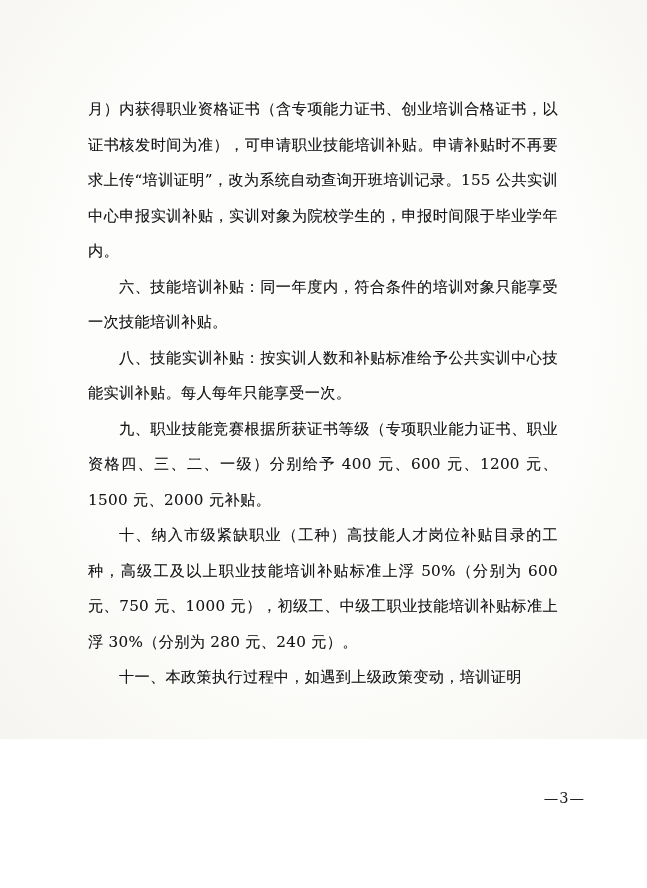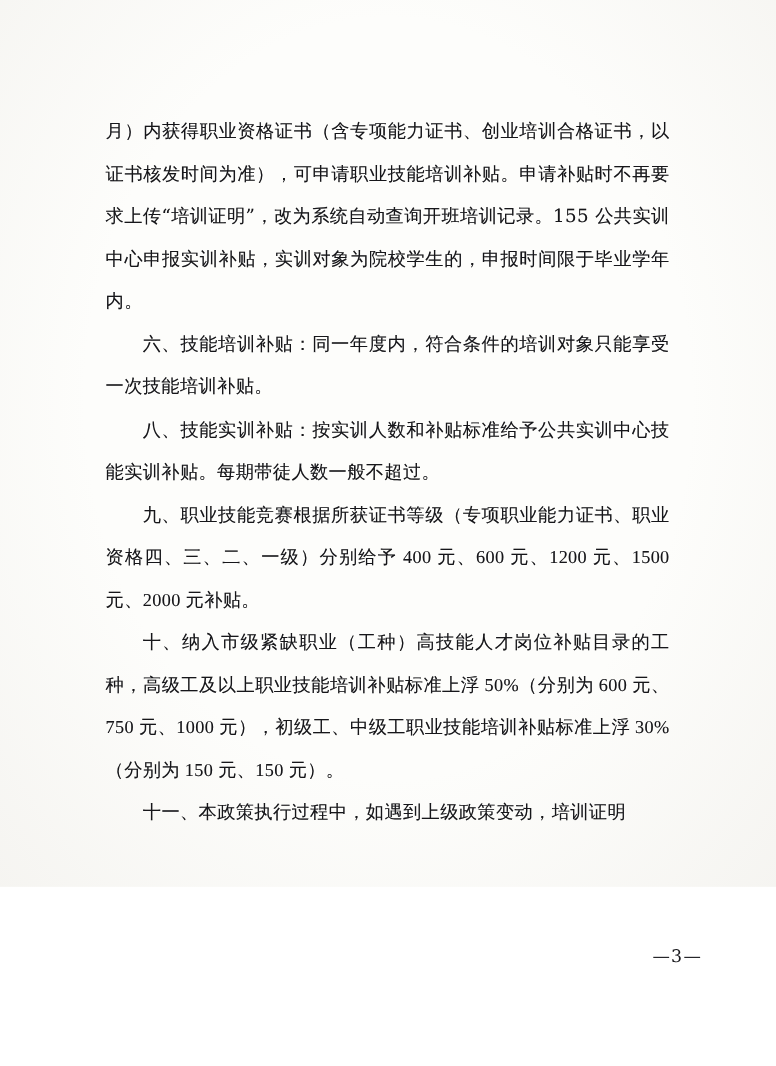--- a/index.html
+++ b/index.html
@@ -41,39 +41,38 @@
     line-height: 35.5px;
     letter-spacing: 0.3px;
     text-align: justify;
     text-justify: inter-ideograph;
     margin: 0 0 0 0;
     color: #16161a;
     text-shadow: 0 0 0.4px rgba(0,0,0,0.35);
   }
   .indent {
     text-indent: 31px;
-    font-family: Liberation Serif, serif;
   }
   .page-number {
     position: absolute;
     left: 0;
     right: 62px;
     top: 790px;
     text-align: right;
     font-size: 14.5px;
     letter-spacing: 1px;
     color: #18181c;
   }
 </style>
 </head>
 <body>
 
 <div class="page">
   <div class="content">
     <p class="para">月）内获得职业资格证书（含专项能力证书、创业培训合格证书，以证书核发时间为准），可申请职业技能培训补贴。申请补贴时不再要求上传“培训证明”，改为系统自动查询开班培训记录。155 公共实训中心申报实训补贴，实训对象为院校学生的，申报时间限于毕业学年内。</p>
     <p class="para indent">六、技能培训补贴：同一年度内，符合条件的培训对象只能享受一次技能培训补贴。</p>
-    <p class="para indent">八、技能实训补贴：按实训人数和补贴标准给予公共实训中心技能实训补贴。每期带徒人数一般不超过。</p>
+    <p class="para indent">八、技能实训补贴：按实训人数和补贴标准给予公共实训中心技能实训补贴。每人每年只能享受一次。</p>
     <p class="para indent">九、职业技能竞赛根据所获证书等级（专项职业能力证书、职业资格四、三、二、一级）分别给予 400 元、600 元、1200 元、1500 元、2000 元补贴。</p>
-    <p class="para indent">十、纳入市级紧缺职业（工种）高技能人才岗位补贴目录的工种，高级工及以上职业技能培训补贴标准上浮 50%（分别为 600 元、750 元、1000 元），初级工、中级工职业技能培训补贴标准上浮 30%（分别为 150 元、150 元）。</p>
+    <p class="para indent">十、纳入市级紧缺职业（工种）高技能人才岗位补贴目录的工种，高级工及以上职业技能培训补贴标准上浮 50%（分别为 600 元、750 元、1000 元），初级工、中级工职业技能培训补贴标准上浮 30%（分别为 280 元、240 元）。</p>
     <p class="para indent">十一、本政策执行过程中，如遇到上级政策变动，培训证明</p>
   </div>
   <div class="page-number">—3—</div>
 </div>
 
 </body></html>

